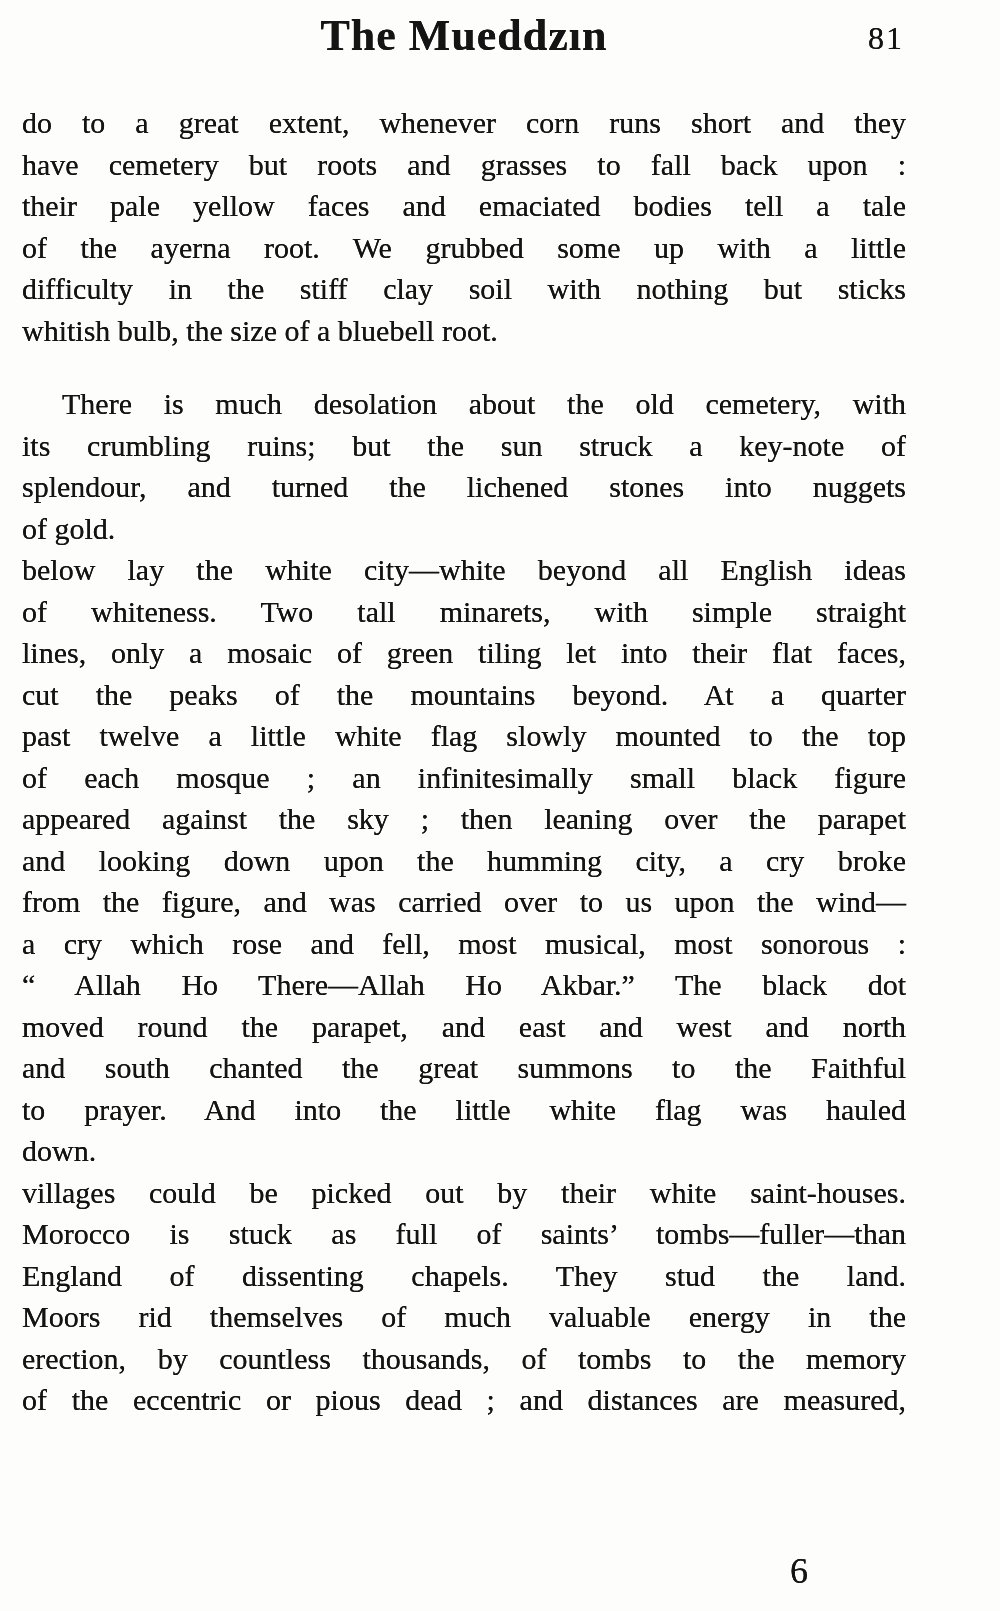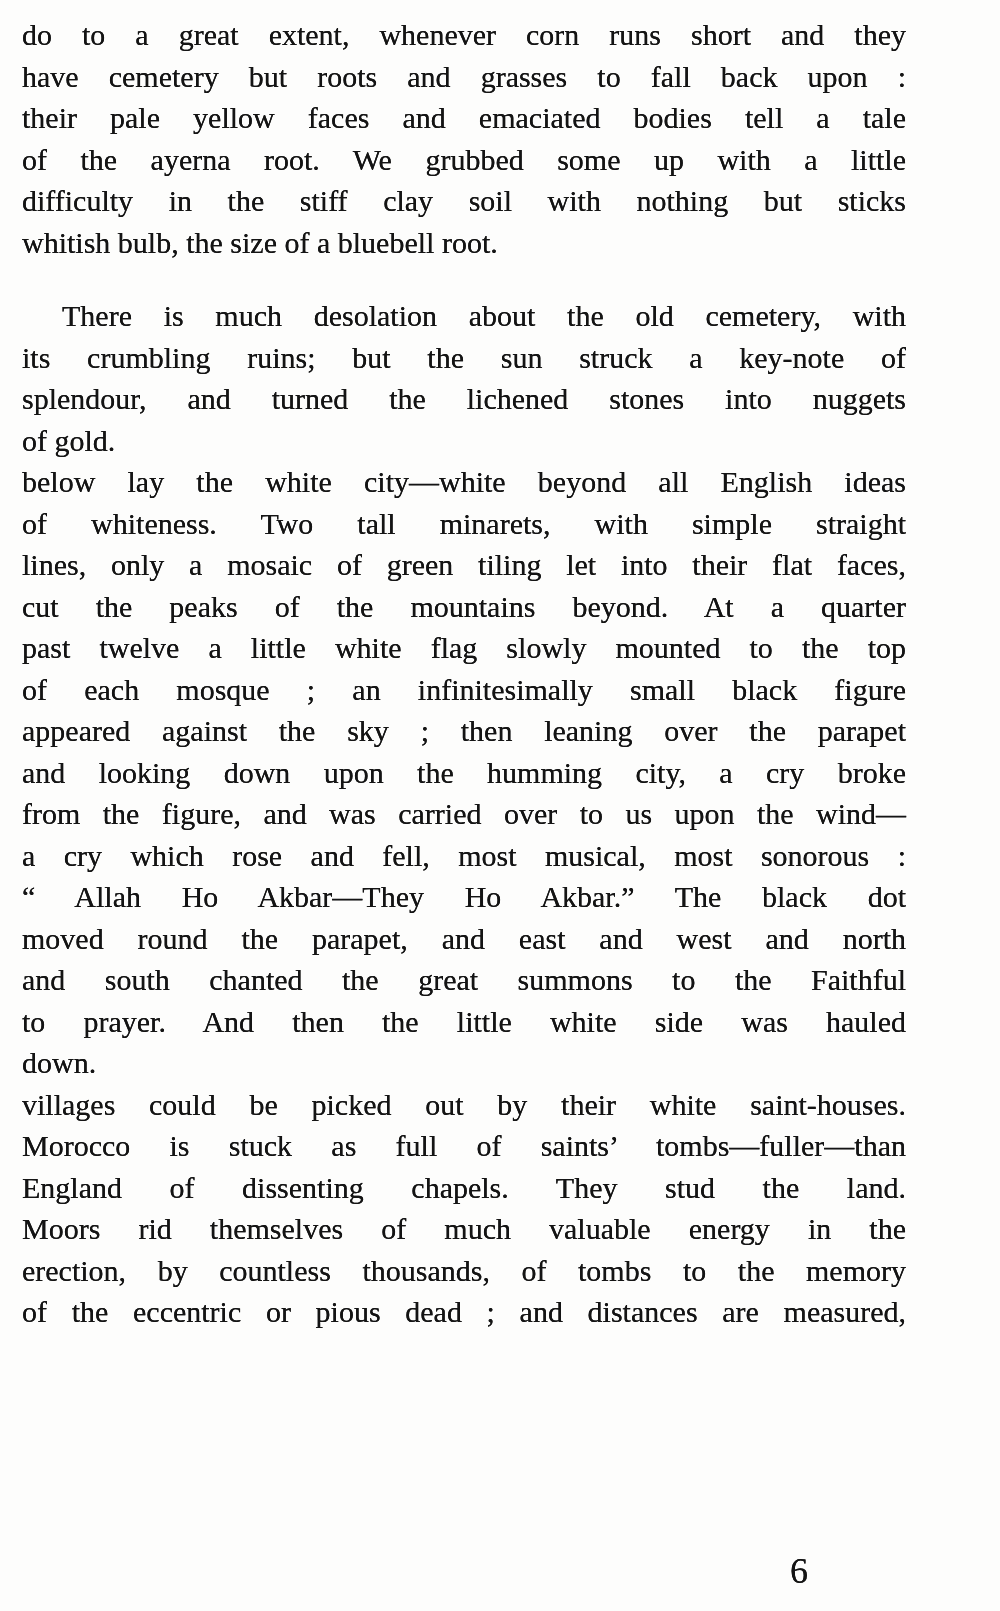--- a/index.html
+++ b/index.html
@@ -49,20 +49,24 @@
     position: absolute;
     left: 790px;
     top: 1550px;
     font-size: 36px;
   }
 </style>
 </head>
 <body>
 
 <div class="page">
+  <div class="header">
+    <div class="title">The Mueddzın</div>
+    <div class="page-num">81</div>
+  </div>
 
   <div class="body">
       <div class="paragraph">
         <div class="line just">do to a great extent, whenever corn runs short and they</div>
         <div class="line just">have cemetery but roots and grasses to fall back upon :</div>
         <div class="line just">their pale yellow faces and emaciated bodies tell a tale</div>
         <div class="line just">of the ayerna root.  We grubbed some up with a little</div>
         <div class="line just">difficulty in the stiff clay soil with nothing but sticks</div>
         <div class="line">whitish bulb, the size of a bluebell root.</div>
       </div>
@@ -76,24 +80,24 @@
         <div class="line just">below lay the white city—white beyond all English ideas</div>
         <div class="line just">of whiteness.  Two tall minarets, with simple straight</div>
         <div class="line just">lines, only a mosaic of green tiling let into their flat faces,</div>
         <div class="line just">cut the peaks of the mountains beyond.  At a quarter</div>
         <div class="line just">past twelve a little white flag slowly mounted to the top</div>
         <div class="line just">of each mosque ; an infinitesimally small black figure</div>
         <div class="line just">appeared against the sky ; then leaning over the parapet</div>
         <div class="line just">and looking down upon the humming city, a cry broke</div>
         <div class="line just">from the figure, and was carried over to us upon the wind—</div>
         <div class="line just">a cry which rose and fell, most musical, most sonorous :</div>
-        <div class="line just">“ Allah Ho Akbar—They Ho Akbar.”   The black dot</div>
+        <div class="line just">“ Allah Ho There—Allah Ho Akbar.”   The black dot</div>
         <div class="line just">moved round the parapet, and east and west and north</div>
         <div class="line just">and south chanted the great summons to the Faithful</div>
-        <div class="line just">to prayer.  And then the little white side was hauled</div>
+        <div class="line just">to prayer.  And into the little white flag was hauled</div>
         <div class="line">down.</div>
       </div>
       <div class="paragraph">
         <div class="line just">villages could be picked out by their white saint-houses.</div>
         <div class="line just">Morocco is stuck as full of saints’ tombs—fuller—than</div>
         <div class="line just">England of dissenting chapels.  They stud the land.</div>
         <div class="line just">Moors rid themselves of much valuable energy in the</div>
         <div class="line just">erection, by countless thousands, of tombs to the memory</div>
         <div class="line just">of the eccentric or pious dead ; and distances are measured,</div>
       </div>

